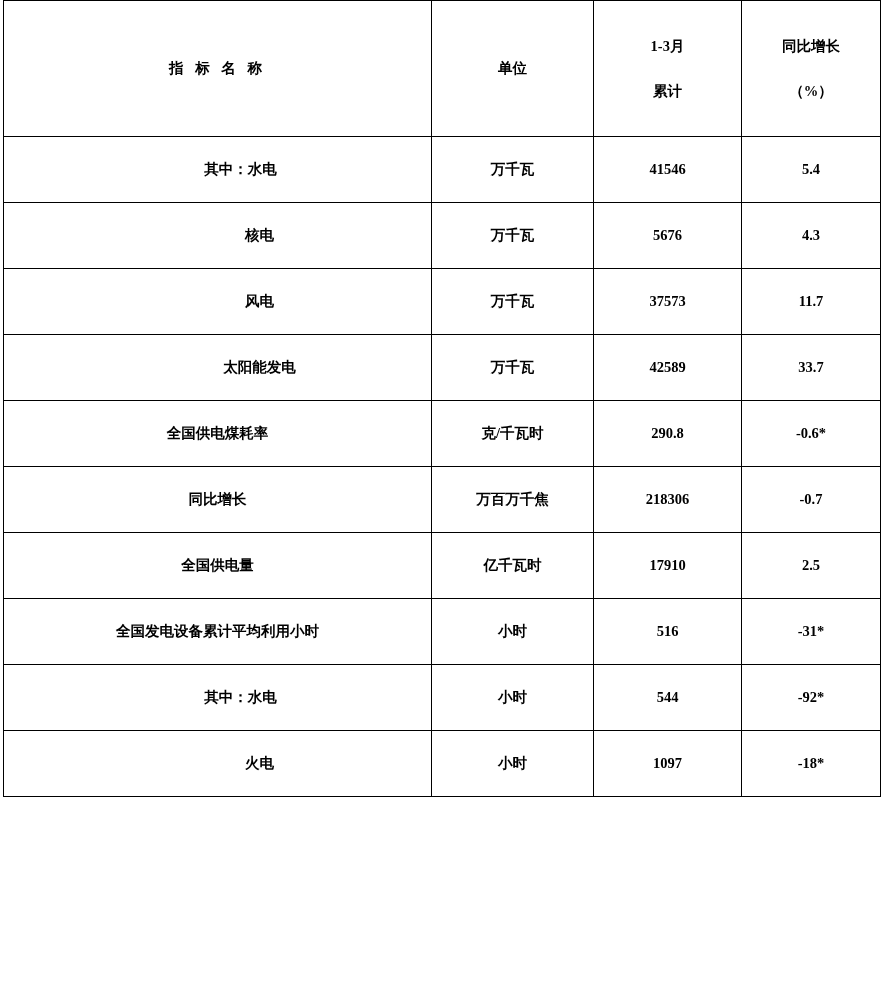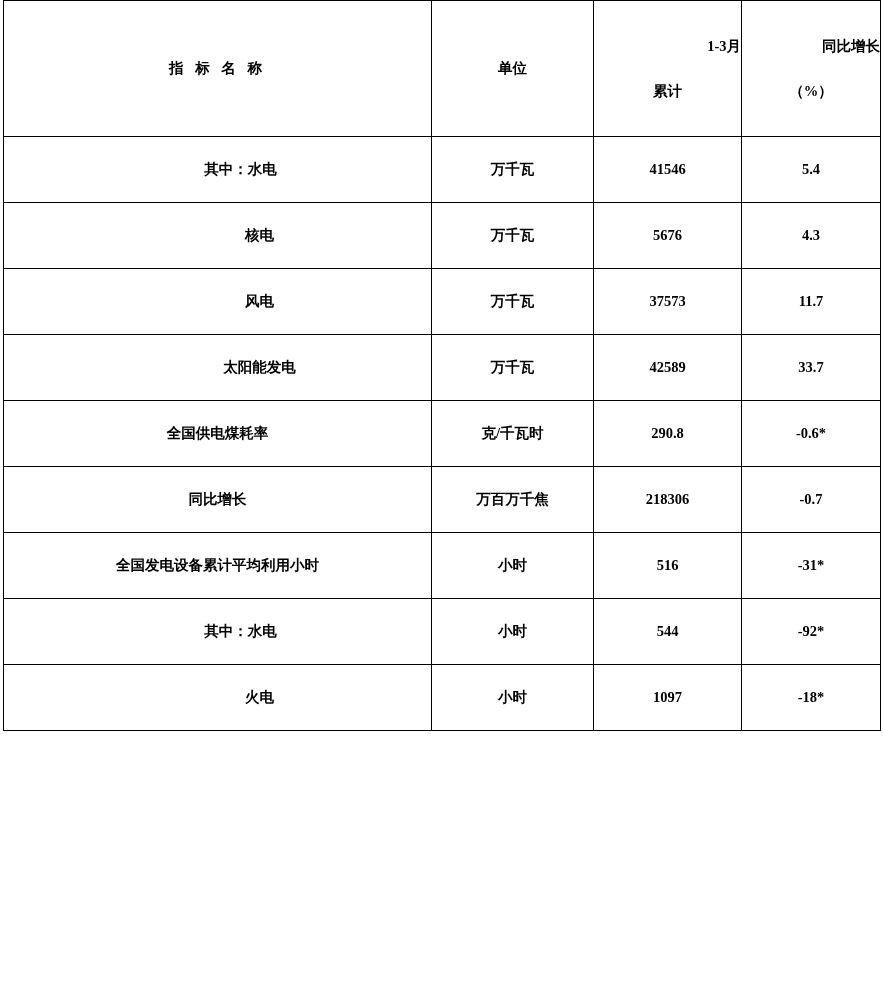--- a/index.html
+++ b/index.html
@@ -50,21 +50,20 @@
   thead td {
     height: 135px;
   }
   .hdr-name {
     letter-spacing: 4px;
     font-size: 15px;
   }
   .hdr-two-line .l1 {
     display: block;
     padding-bottom: 26px;
-    text-align: right;
   }
   .hdr-two-line .l2 {
     display: block;
   }
   tbody td {
     height: 65px;
   }
   td.name {
     text-align: left;
     padding-left: 10px;
@@ -134,20 +133,26 @@
           <td>290.8</td>
           <td>-0.6*</td>
         </tr>
         <tr>
           <td class="name">同比增长</td>
           <td>万百万千焦</td>
           <td>218306</td>
           <td>-0.7</td>
         </tr>
         <tr>
+          <td class="name">全国供电量</td>
+          <td>亿千瓦时</td>
+          <td>17910</td>
+          <td>2.5</td>
+        </tr>
+        <tr>
           <td class="name">全国发电设备累计平均利用小时</td>
           <td>小时</td>
           <td>516</td>
           <td>-31*</td>
         </tr>
         <tr>
           <td class="name ind1">其中：水电</td>
           <td>小时</td>
           <td>544</td>
           <td>-92*</td>

